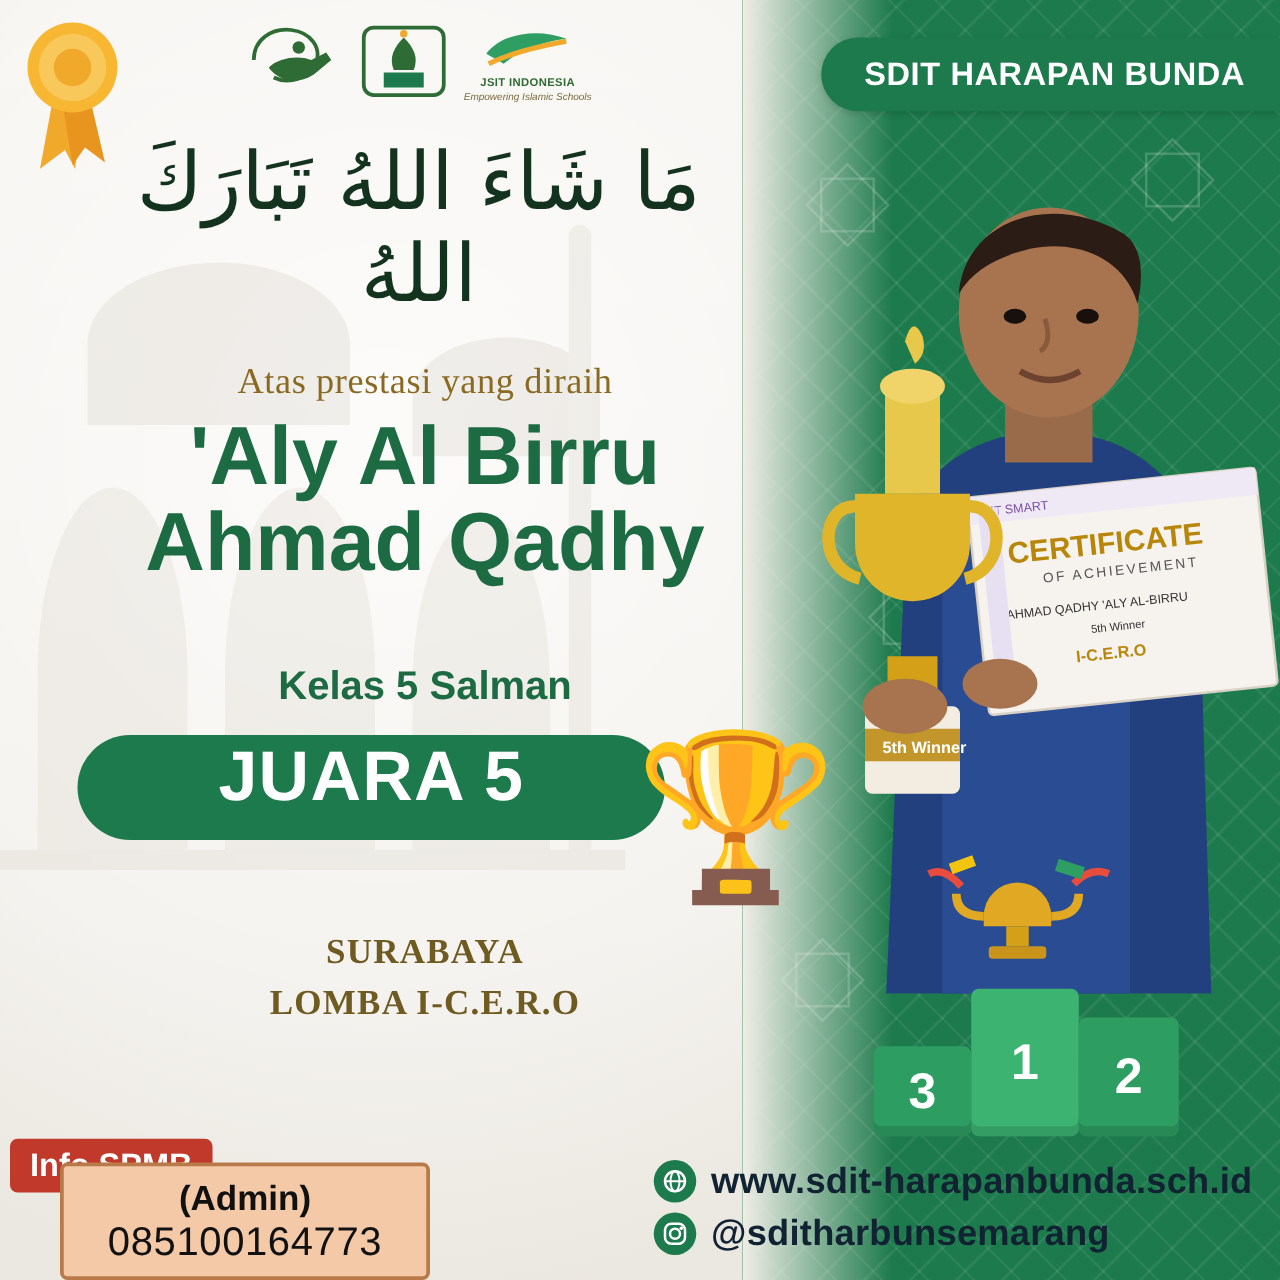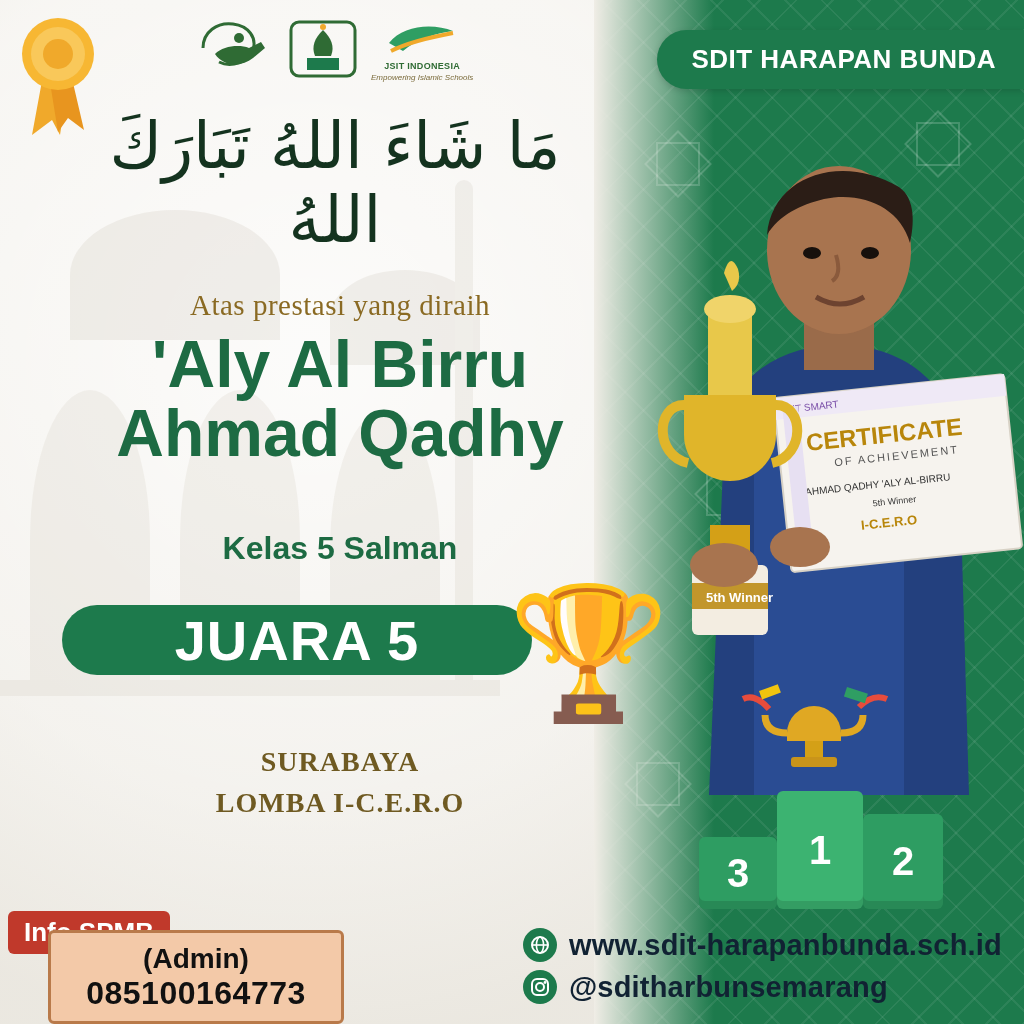--- a/index.html
+++ b/index.html
@@ -81,23 +81,23 @@
   }
   .student-name{
     position:absolute;left:40px;top:330px;width:600px;text-align:center;
     font-size:66px;line-height:1.05;font-weight:bold;color:#1d6b43;z-index:5;
   }
   .student-class{
     position:absolute;left:60px;top:520px;width:560px;text-align:center;
     font-size:32px;font-weight:bold;color:#1d6b43;z-index:5;margin-top:10px;
   }
   .rank-pill{
-    position:absolute;left:62px;top:605px;width:470px;height:70px;
+    position:absolute;left:62px;top:588px;width:470px;height:84px;
     background:#1d7a4c;border-radius:50px;z-index:5;
-    display:flex;align-items:center;justify-content:center;
+    display:flex;align-items:flex-start;justify-content:center;
   }
   .rank-pill span{
     color:#fff;font-size:56px;font-weight:bold;letter-spacing:1px;
   }
   .trophy-emoji{
     position:absolute;left:508px;top:588px;font-size:130px;z-index:6;line-height:1;
     font-family:"DejaVu Sans", sans-serif;
   }
   .event{
     position:absolute;left:60px;top:742px;width:560px;text-align:center;
@@ -119,21 +119,21 @@
   .spmb-tag{
     position:absolute;left:8px;bottom:70px;background:#c0392b;color:#fff;
     padding:6px 16px;border-radius:6px;font-size:26px;font-weight:bold;
   }
   .admin-card{
     position:absolute;left:48px;bottom:0px;width:290px;height:88px;
     background:#f3c9a8;border:3px solid #b97a4a;border-radius:6px;
     display:flex;flex-direction:column;align-items:center;justify-content:center;
   }
   .admin-card .adm{font-size:28px;font-weight:bold;color:#111;text-align:center;}
-  .admin-card .phone{font-size:32px;font-weight:bold;color:#111;letter-spacing:.5px;}
+  .admin-card .phone{font-size:32px;font-weight:normal;color:#111;letter-spacing:.5px;}
   .contacts{position:absolute;right:22px;bottom:12px;text-align:left;}
   .crow{display:flex;align-items:center;gap:12px;margin-bottom:8px;}
   .crow .txt{font-size:29px;font-weight:bold;color:#123;letter-spacing:.2px;}
   .cicon{width:34px;height:34px;border-radius:50%;background:#1d7a4c;display:flex;align-items:center;justify-content:center;}
   .cicon svg{display:block;}
 </style>
 </head>
 <body>
 
 <div id="poster">

